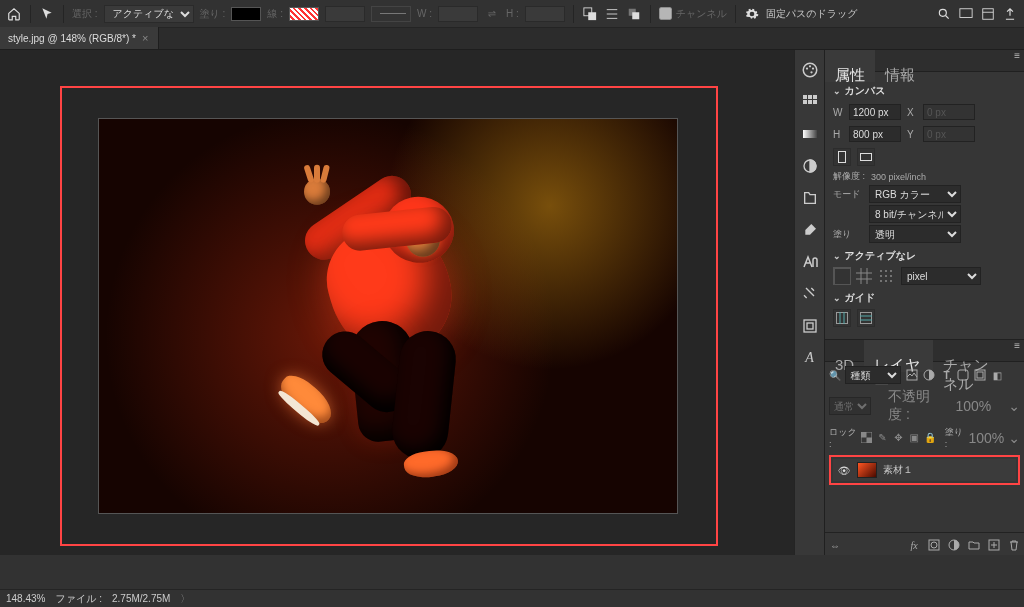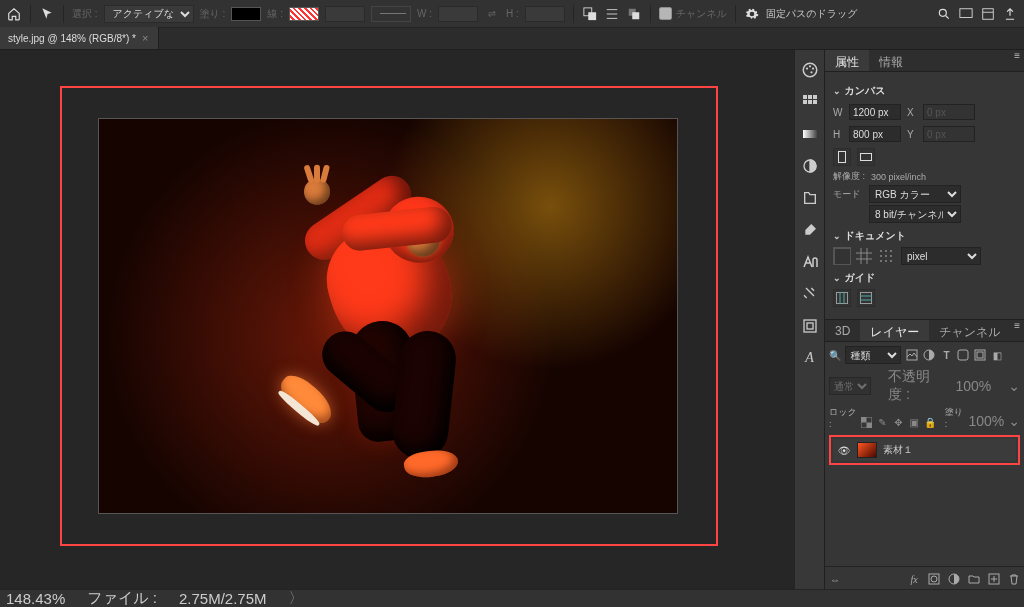--- a/index.html
+++ b/index.html
@@ -138,21 +138,21 @@
   
   .tool-dock {
     width:30px; background:#383838; border-left:1px solid #242424;
     display:flex; flex-direction:column; align-items:center; padding-top:10px; gap:12px;
   }
   .tool-dock .ticon{ width:20px; height:20px; display:flex; align-items:center; justify-content:center; color:#ccc; }
 
   
   .panels { width:200px; background:#363636; border-left:1px solid #202020; display:flex; flex-direction:column; }
   .panel-tabs { display:flex; height:22px; background:#2e2e2e; border-bottom:1px solid #202020; }
-  .ptab { padding:4px 10px; font-size:12px; color:#aaa; }
+  .ptab { padding:16px 10px; font-size:15px; color:#aaa; }
   .ptab.active{ background:#3a3a3a; color:#e6e6e6; }
 
   .panel-body{ padding:6px 8px 10px; font-size:10px; }
   .collap { display:flex; align-items:center; gap:4px; margin:6px 0 4px; font-size:10px; font-weight:600; color:#ddd; }
   .collap .chev{ display:inline-block; transform:rotate(0deg); font-size:9px; color:#ccc;}
   .kv { display:flex; align-items:center; gap:4px; margin:2px 0; }
   .kv span.lbl{ color:#aaa; width:12px; }
   .kv input.val{ width:52px; height:16px; background:#2c2c2c; border:1px solid #222; color:#ddd; font-size:10px; padding:0 3px;}
   .kv input.val.dim{ color:#555; background:#333;}
   .mini-select{ height:18px; background:#2c2c2c; border:1px solid #222; color:#ddd; font-size:10px; padding:0 1px; width:92px;}
@@ -177,28 +177,28 @@
   .layers-toolbar{ display:flex; align-items:center; justify-content:space-between; gap:4px; padding:4px 2px 2px; border-top:1px solid #222;}
   .layers-toolbar .icoset{display:flex; gap:4px;}
   .layers-toolbar .ic{ width:16px;height:16px;display:flex;align-items:center;justify-content:center;color:#aaa;}
   .lay-search{display:flex;align-items:center;gap:4px;margin-bottom:4px;}
   .lay-search select{background:#2c2c2c;border:1px solid #222;color:#ddd;height:18px;font-size:10px;width:56px;}
   .lay-filter-icons{display:flex;gap:3px;}
   .lay-filter-icons .fic{width:14px;height:14px;color:#aaa;display:flex;align-items:center;justify-content:center;}
   .blend-row{display:flex;align-items:center;gap:17px;}
   .blend-row select{flex:1;background:#303030;border:1px solid #222;color:#888;height:18px;font-size:10px;}
   .opac{color:#888;font-size:14px;}
-  .lock-row{display:flex;align-items:flex-end;gap:4px;margin-top:2px;}
+  .lock-row{display:flex;align-items:center;gap:4px;margin-top:2px;}
   .lock-row .ic{width:14px;height:14px;color:#888;display:flex;align-items:center;justify-content:center;}
   .ham{ margin-left:auto; color:#bbb; padding-right:4px;}
 
   
   .status {
     height:18px; background:#323232; border-top:1px solid #242424;
-    display:flex; align-items:center; gap:22px; padding:0 6px; font-size:15px; color:#ccc;
+    display:flex; align-items:center; gap:10px; padding:0 6px; font-size:10px; color:#ccc;margin-top:34px;
   }
   .status .sarrow{color:#888;}
 
   
   svg { display:block; }
 </style>
 </head>
 <body>
 
 <div class="optbar">
@@ -436,24 +436,28 @@
         <span>300 pixel/inch</span>
       </div>
       <div class="row">
         <span class="small" style="width:30px">モード</span>
         <select class="mini-select"><option>RGB カラー</option></select>
       </div>
       <div class="row">
         <span style="width:30px"></span>
         <select class="mini-select"><option>8 bit/チャンネル</option></select>
       </div>
+      <div class="row">
+        <span class="small" style="width:30px">塗り</span>
+        <select class="mini-select"><option>透明</option></select>
+      </div>
 
       <div class="collap">
           <span class="chev">⌄</span>
-          <span>ドキュメント</span>
+          <span>アクティブなレ</span>
         </div>
       <div class="row">
         <div class="gridicons">
           <span class="rule-ico" style="background:linear-gradient(#555,#555) 0 0/100% 1px no-repeat,linear-gradient(#555,#555) 0 0/1px 100% no-repeat #333"></span>
           <span class="rule-ico2">
               <svg width="16" height="16" viewBox="0 0 16 16" stroke="#888" fill="none">
                 <path d="M0 5h16M0 11h16M5 0v16M11 0v16"></path>
               </svg>
             </span>
           <span class="rule-ico2">

